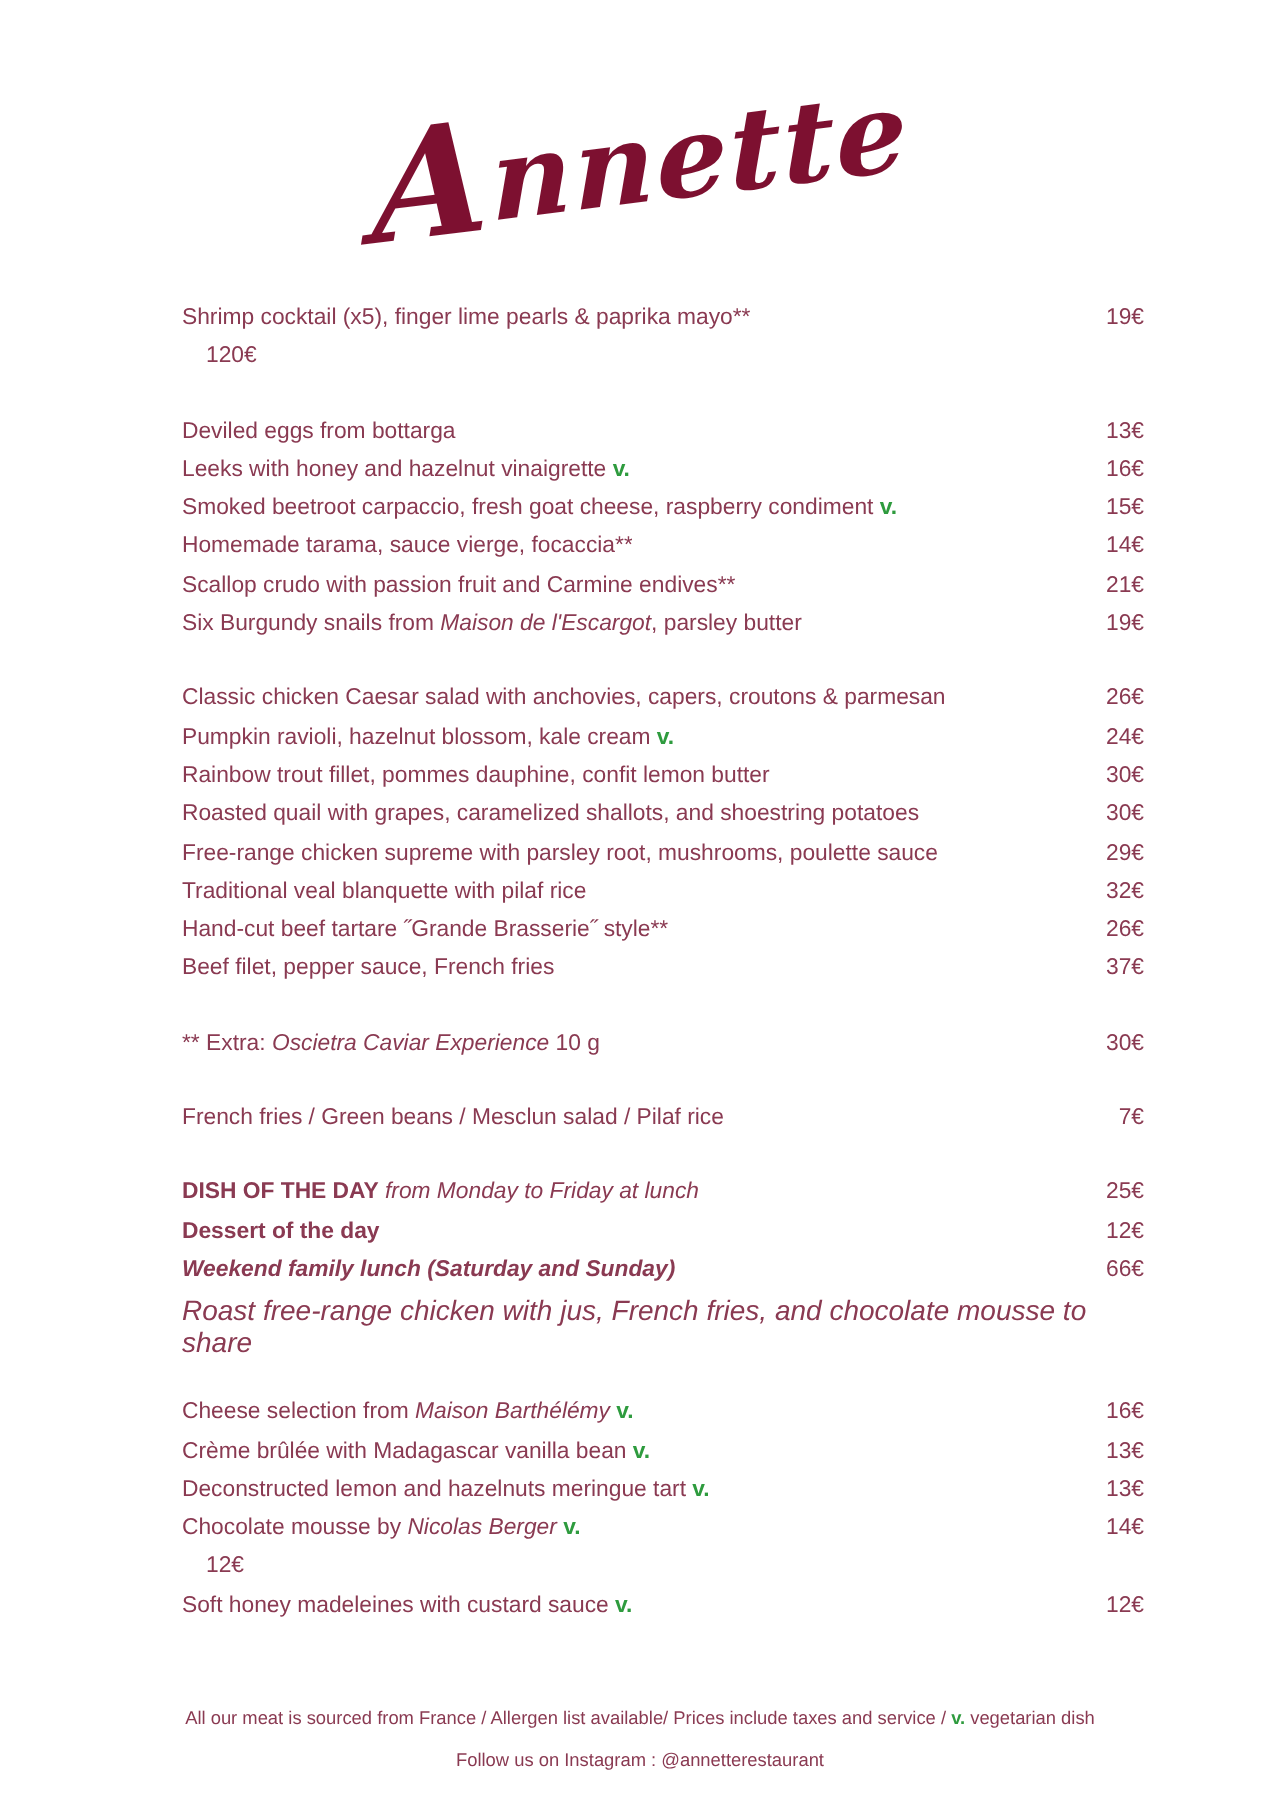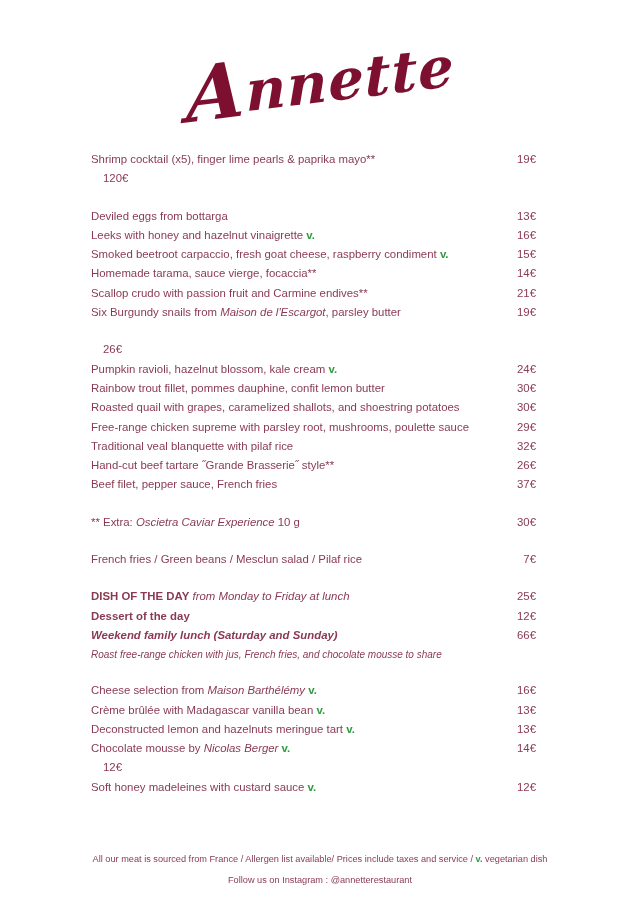--- a/index.html
+++ b/index.html
@@ -45,21 +45,21 @@
     user-select: none;
   }
   .logo .cap {
     font-size: 76px;
     line-height: 0;
     vertical-align: -4px;
   }
 
   
   .menu {
-    padding: 0 104px 0 91px;
+    padding: 0 68px 0 91px;
     box-sizing: border-box;
   }
 
   .section {
     margin-bottom: 18px;
   }
 
   .row {
     display: flex;
     align-items: baseline;
@@ -78,21 +78,21 @@
     text-align: center;
     padding-left: 12px;
     font-size: 11.4px;
   }
 
   .it { font-style: italic; }
   .bd { font-weight: 700; }
   .veg { color: #2e9b3e; font-weight: 600; }
 
   .subnote {
-    font-size: 10px;
+    font-size: 14px;
     font-style: italic;
     line-height: 16px;
     margin-top: 2px;
     color: #8a3a52;
   }
 
   
   .footer {
     position: absolute;
     left: 0;
@@ -144,20 +144,21 @@
           <div class="name"><span>Scallop crudo with passion fruit and Carmine endives**</span></div>
           <div class="price">21€</div>
         </div>
         <div class="row">
           <div class="name"><span>Six Burgundy snails from </span><span class="it">Maison de l'Escargot</span><span>, parsley butter</span></div>
           <div class="price">19€</div>
         </div>
       </div>
       <div class="section">
         <div class="row">
+          <div class="name"><span>Classic chicken Caesar salad with anchovies, capers, croutons &amp; parmesan</span></div>
           <div class="price">26€</div>
         </div>
         <div class="row">
           <div class="name"><span>Pumpkin ravioli, hazelnut blossom, kale cream </span><span class="veg">v.</span></div>
           <div class="price">24€</div>
         </div>
         <div class="row">
           <div class="name"><span>Rainbow trout fillet, pommes dauphine, confit lemon butter</span></div>
           <div class="price">30€</div>
         </div>

